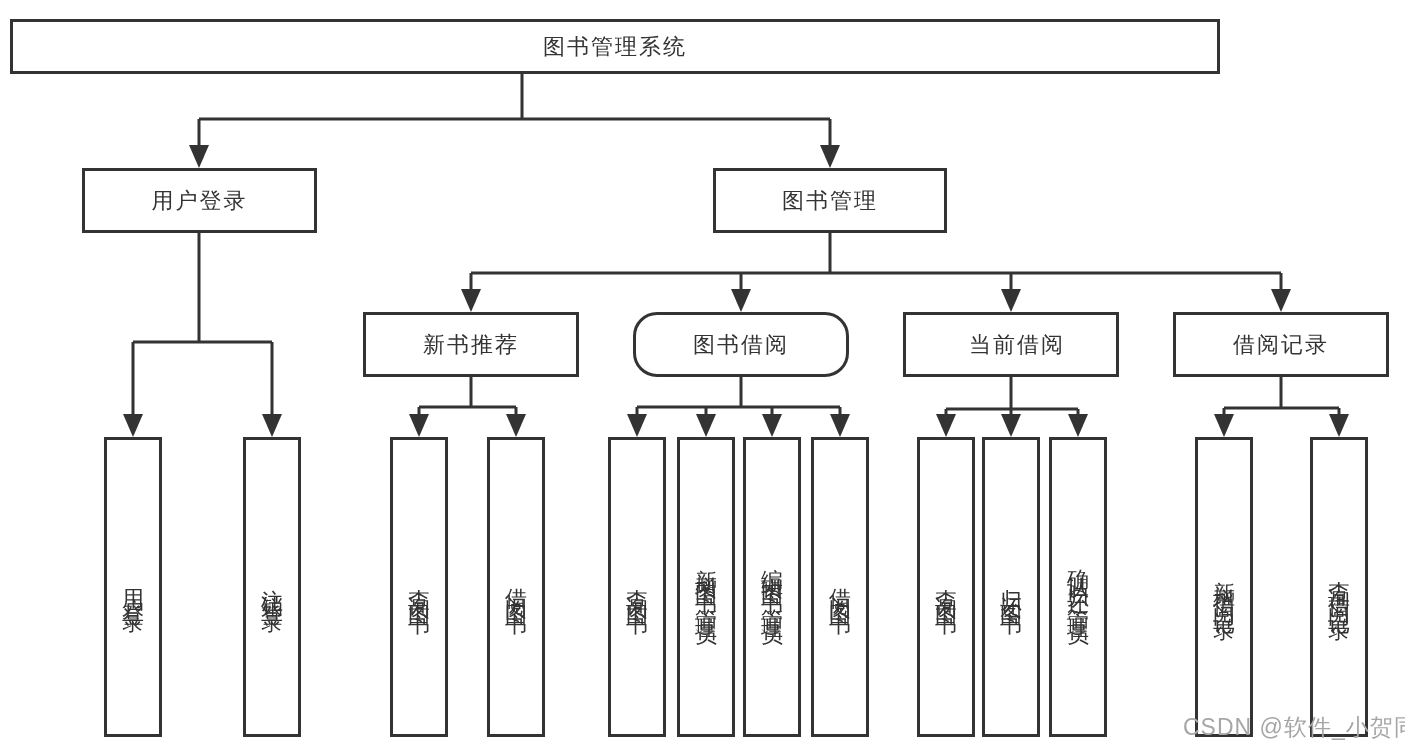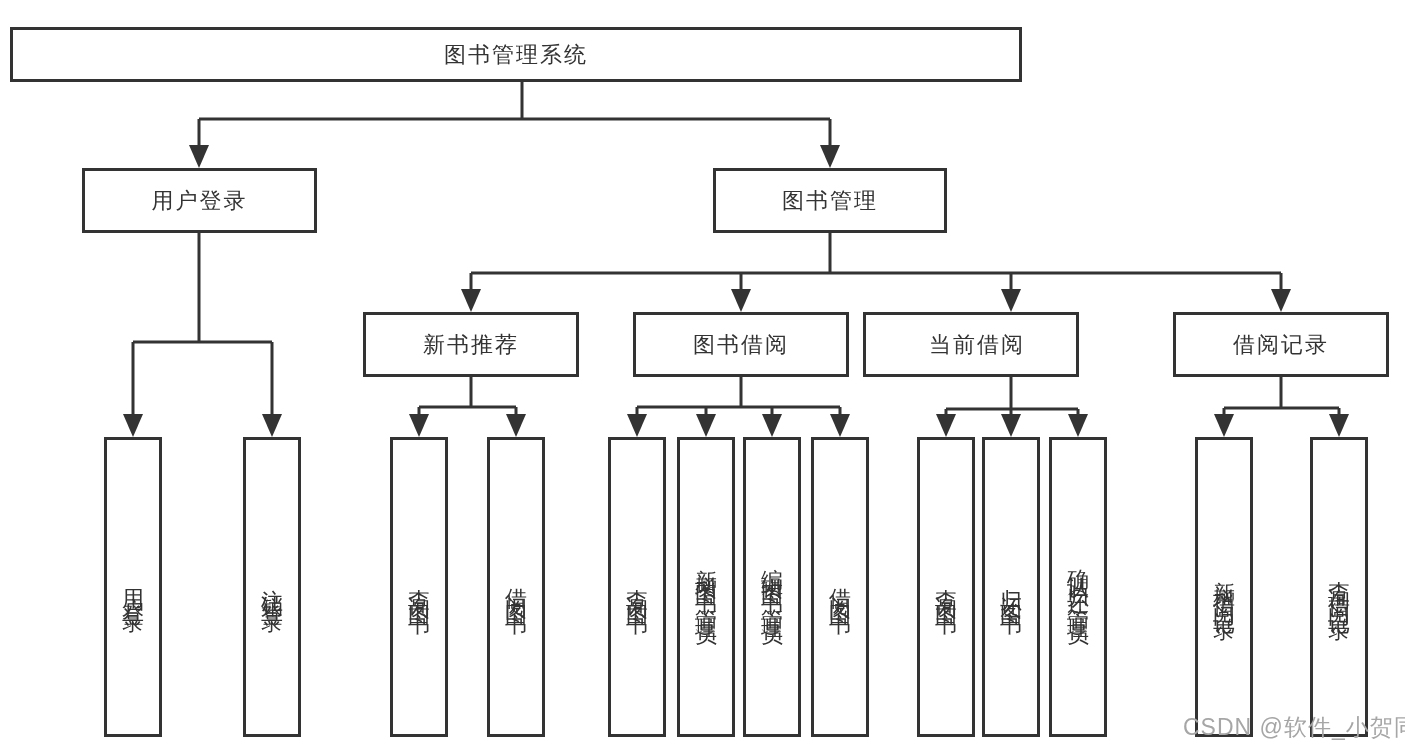--- a/index.html
+++ b/index.html
@@ -30,21 +30,21 @@
     display: flex;
     align-items: center;
     justify-content: center;
     color: #333333;
   }
   .hbox {
     font-size: 22px;
     letter-spacing: 2px;
   }
   .root-box {
-    left: 10px; top: 27px; width: 1012px; height: 55px;
+    left: 10px; top: 19px; width: 1210px; height: 55px;
   }
   .l2-box { top: 168px; height: 65px; }
   .l3-box { top: 312px; height: 65px; width: 216px; }
   .vbox {
     top: 437px;
     width: 58px;
     height: 300px;
     writing-mode: vertical-rl;
     font-size: 22px;
     letter-spacing: 8px;
@@ -98,22 +98,22 @@
       <polygon points="1329,414 1349,414 1339,437"></polygon>
     </g>
   </svg>
 
   <div class="node hbox root-box">图书管理系统</div>
 
   <div class="node hbox l2-box" style="left:82px;width:235px;">用户登录</div>
   <div class="node hbox l2-box" style="left:713px;width:234px;font-family:Liberation Mono, monospace;">图书管理</div>
 
   <div class="node hbox l3-box" style="left:363px;">新书推荐</div>
-  <div class="node hbox l3-box" style="left:633px;">图书借阅</div>
-  <div class="node hbox l3-box" style="left:863px;padding-left:12px;">当前借阅</div>
+  <div class="node hbox l3-box" style="left:633px;border-radius:24px;">图书借阅</div>
+  <div class="node hbox l3-box" style="left:903px;padding-left:12px;">当前借阅</div>
   <div class="node hbox l3-box" style="left:1173px;">借阅记录</div>
 
   <div class="node vbox" style="left:104px;">用户登录</div>
   <div class="node vbox" style="left:243px;">注销登录</div>
 
   <div class="node vbox" style="left:390px;">查询图书</div>
   <div class="node vbox" style="left:487px;">借阅图书</div>
 
   <div class="node vbox" style="left:608px;">查询图书</div>
   <div class="node vbox" style="left:677px;">新增图书（管理员）</div>

